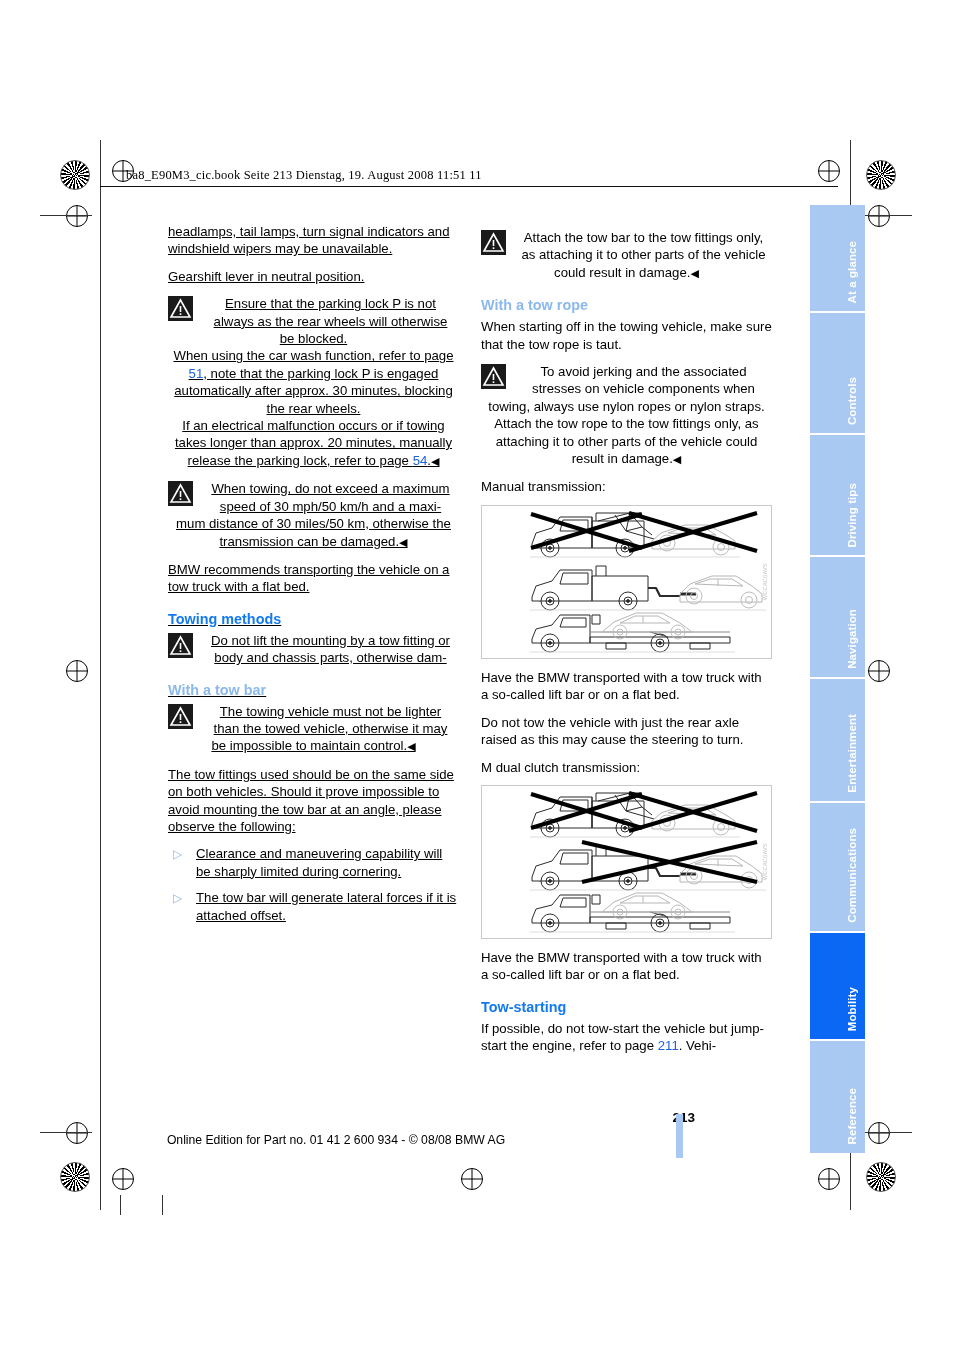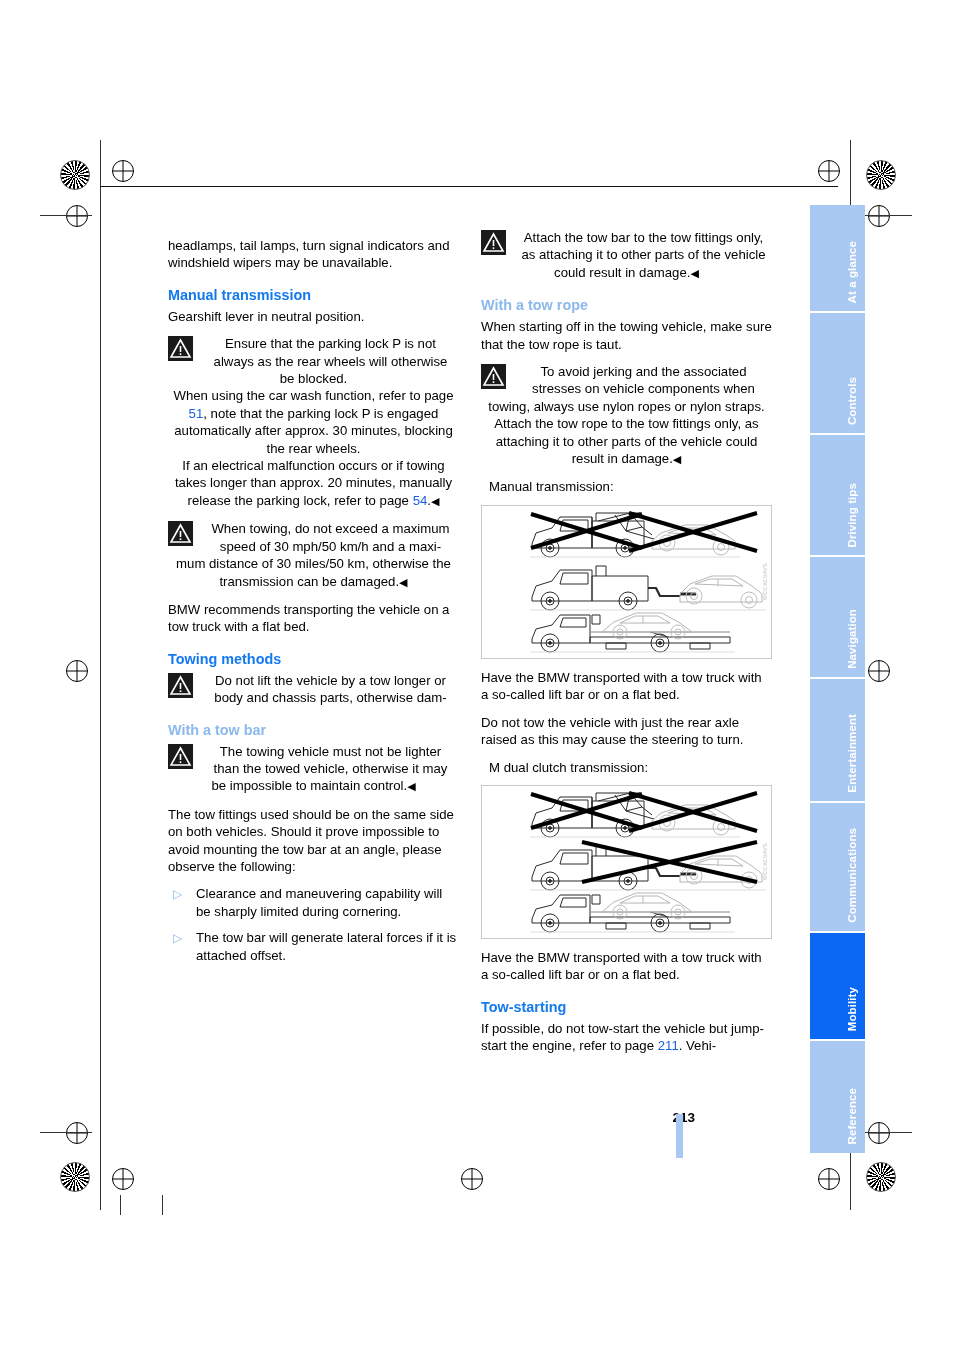--- a/index.html
+++ b/index.html
@@ -26,25 +26,25 @@
   
   .header-text{
     position:absolute;left:126px;top:168px;
     font-family:"Liberation Serif", serif;
     font-size:12.5px;letter-spacing:.2px;color:#000;white-space:nowrap;
   }
   .header-rule{position:absolute;left:100px;top:186px;width:738px;height:1px;background:#111;}
 
   
   .col{position:absolute;width:291px;font-size:13.2px;line-height:17.4px;color:#000;}
-  .col.left{left:168px;top:237px;}
+  .col.left{left:168px;top:223px;text-decoration:underline;}
   .col.right{left:481px;top:229px;}
 
   .col p{margin:0 0 10px 0;}
-  .col p.tight{margin:8px;}
+  .col p.tight{margin:0;}
 
   h2.h1{
     color:#1379ef;font-size:14.4px;font-weight:bold;margin:14px 0 4px 0;line-height:18px;
   }
   h3.h2{
     color:#8cb9ec;font-size:14.4px;font-weight:bold;margin:14px 0 4px 0;line-height:18px;
   }
 
   .pref{color:#1e63e0;}
 
@@ -129,28 +129,28 @@
 
   <div class="crop-v" style="left:100px;top:140px;height:1070px;background:#333;"></div>
   <div class="crop-v" style="left:850px;top:140px;height:1070px;background:#333;"></div>
   <div class="crop-h" style="left:40px;top:215px;width:52px;background:#333;"></div>
   <div class="crop-h" style="left:860px;top:215px;width:52px;background:#333;"></div>
   <div class="crop-h" style="left:40px;top:1132px;width:52px;background:#333;"></div>
   <div class="crop-h" style="left:860px;top:1132px;width:52px;background:#333;"></div>
   <div class="crop-v" style="left:120px;top:1195px;height:20px;background:#333;"></div>
   <div class="crop-v" style="left:162px;top:1195px;height:20px;background:#333;"></div>
 
+  <div class="header-text">ba8_E90M3_cic.book  Seite 213  Dienstag, 19. August 2008  11:51 11</div>
   <div class="header-rule"></div>
 
   <div class="col left">
 
     <p>headlamps, tail lamps, turn signal indicators and windshield wipers may be unavailable.</p>
 
 
-    <h2 class="h1">Manual transmission</h2>
     <p>Gearshift lever in neutral position.</p>
 
 
     <div class="warn">
       <span class="wicon">
         <svg width="25" height="25" viewBox="0 0 25 25">
             <polygon points="12.5,4 22,21 3,21" fill="none" stroke="#fff" stroke-width="1.6"></polygon>
             <rect x="11.7" y="10" width="1.6" height="6" fill="#fff"></rect>
             <rect x="11.7" y="17.3" width="1.6" height="1.7" fill="#fff"></rect>
           </svg>
@@ -185,21 +185,21 @@
 
     <div class="warn">
       <span class="wicon">
         <svg width="25" height="25" viewBox="0 0 25 25">
             <polygon points="12.5,4 22,21 3,21" fill="none" stroke="#fff" stroke-width="1.6"></polygon>
             <rect x="11.7" y="10" width="1.6" height="6" fill="#fff"></rect>
             <rect x="11.7" y="17.3" width="1.6" height="1.7" fill="#fff"></rect>
           </svg>
       </span>
       <div class="wtext">
-        <span class="ln ind">Do not lift the vehicle by a tow longer or</span>
+        <span class="ln ind">Do not lift the mounting by a tow fitting or</span>
         <span class="ln ind">body and chassis parts, otherwise dam-</span>
       </div>
     </div>
 
     <h3 class="h2">With a tow bar</h3>
 
     <div class="warn">
       <span class="wicon">
         <svg width="25" height="25" viewBox="0 0 25 25">
             <polygon points="12.5,4 22,21 3,21" fill="none" stroke="#fff" stroke-width="1.6"></polygon>
@@ -552,15 +552,16 @@
     </div>
     <div class="tab active" style="height:106px;">
       <span class="lbl">Mobility</span>
     </div>
     <div class="tab" style="height:112px;border-bottom:none;">
       <span class="lbl">Reference</span>
     </div>
   </div>
 
   <div class="pageno">213</div>
+  <div class="footer">Online Edition for Part no. 01 41 2 600 934 - © 08/08 BMW AG</div>
   <div class="footer-bar"></div>
 
 </div>
 
 </body></html>

